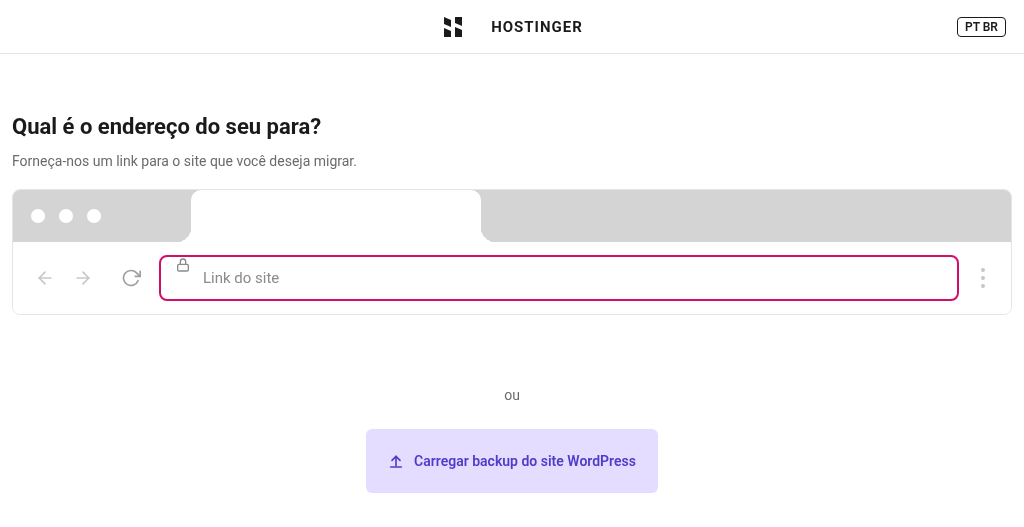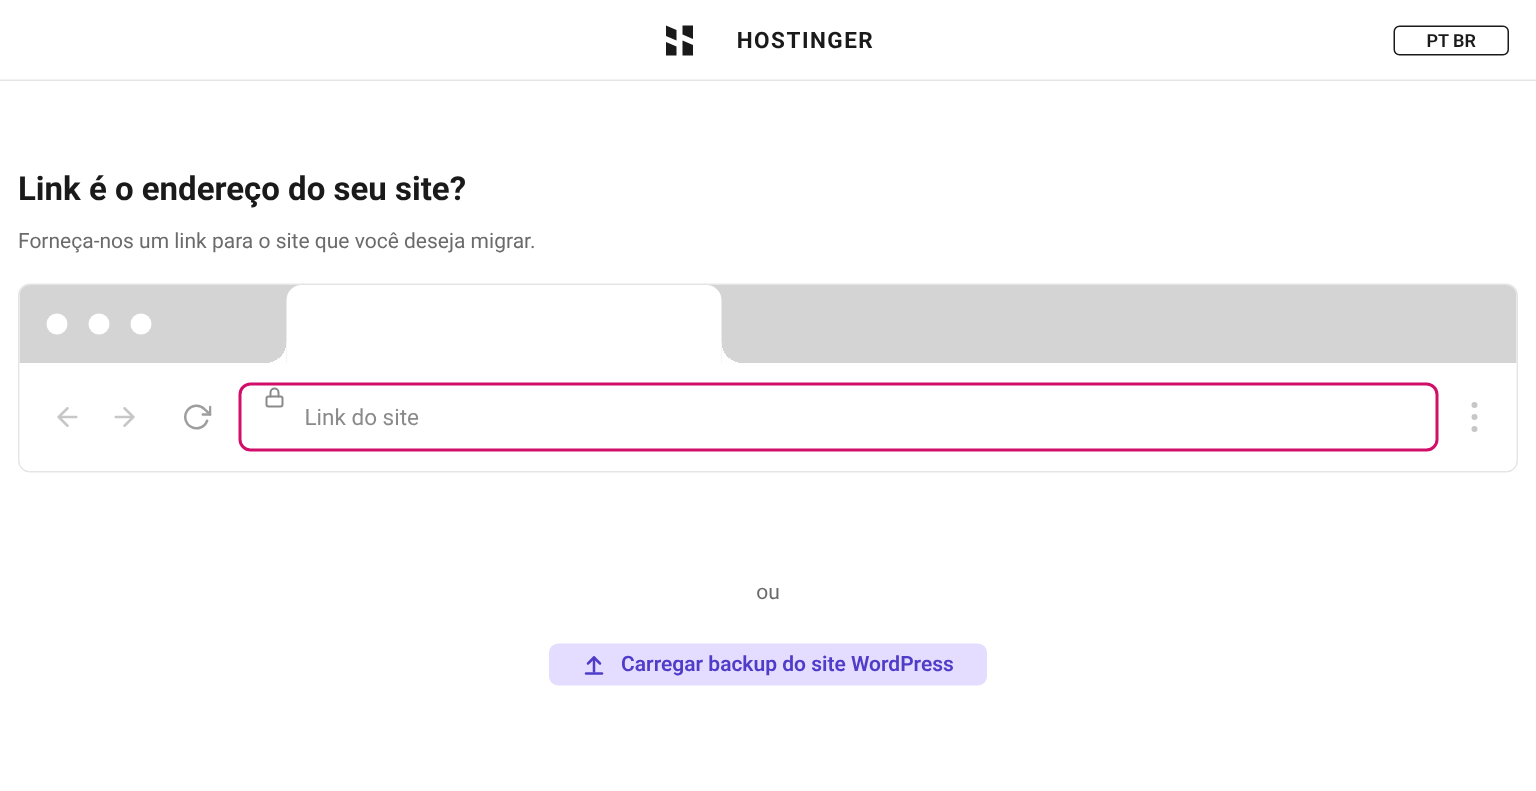--- a/index.html
+++ b/index.html
@@ -37,21 +37,21 @@
       letter-spacing: 1px;
       color: #1a1a1a;
     }
     .lang-badge {
       position: absolute;
       right: 18px;
       top: 50%;
       transform: translateY(-50%);
       border: 1.5px solid #1a1a1a;
       border-radius: 4px;
-      padding: 2px 21px;
+      padding: 2px 7px;
       font-size: 12px;
       font-weight: 600;
       color: #1a1a1a;
       background: #fff;
       cursor: pointer;
     }
     .main {
       padding: 60px 12px 0;
     }
     .page-title {
@@ -171,21 +171,21 @@
     .upload-btn {
       display: flex;
       align-items: center;
       justify-content: center;
       gap: 10px;
       margin: 26px auto 0;
       background: #e5ddff;
       color: #4f3cc9;
       border: none;
       border-radius: 6px;
-      padding: 6px 22px;
+      padding: 24px 22px;
       font-size: 14px;
       font-weight: 600;
       cursor: pointer;
     }
     .upload-icon {
       width: 16px;
       height: 16px;
     }
   </style>
 </head>
@@ -198,21 +198,21 @@
       <path d="M14 2 L14 8 L21 11 L21 2 Z" fill="#1a1a1a"></path>
       <path d="M3 13 L3 22 L10 22 L10 16 Z" fill="#1a1a1a"></path>
       <path d="M14 12 L14 22 L21 22 L21 15 Z" fill="#1a1a1a"></path>
     </svg>
     <span class="logo-text">HOSTINGER</span>
   </div>
   <div class="lang-badge">PT BR</div>
 </div>
 
 <div class="main">
-  <h1 class="page-title">Link é o endereço do seu site?</h1>
+  <h1 class="page-title">Qual é o endereço do seu para?</h1>
   <p class="page-subtitle">Forneça-nos um link para o site que você deseja migrar.</p>
 
   <div class="browser-mock">
     <div class="tabbar">
       <div class="traffic-lights">
         <span></span>
         <span></span>
         <span></span>
       </div>
       <div class="active-tab"></div>

